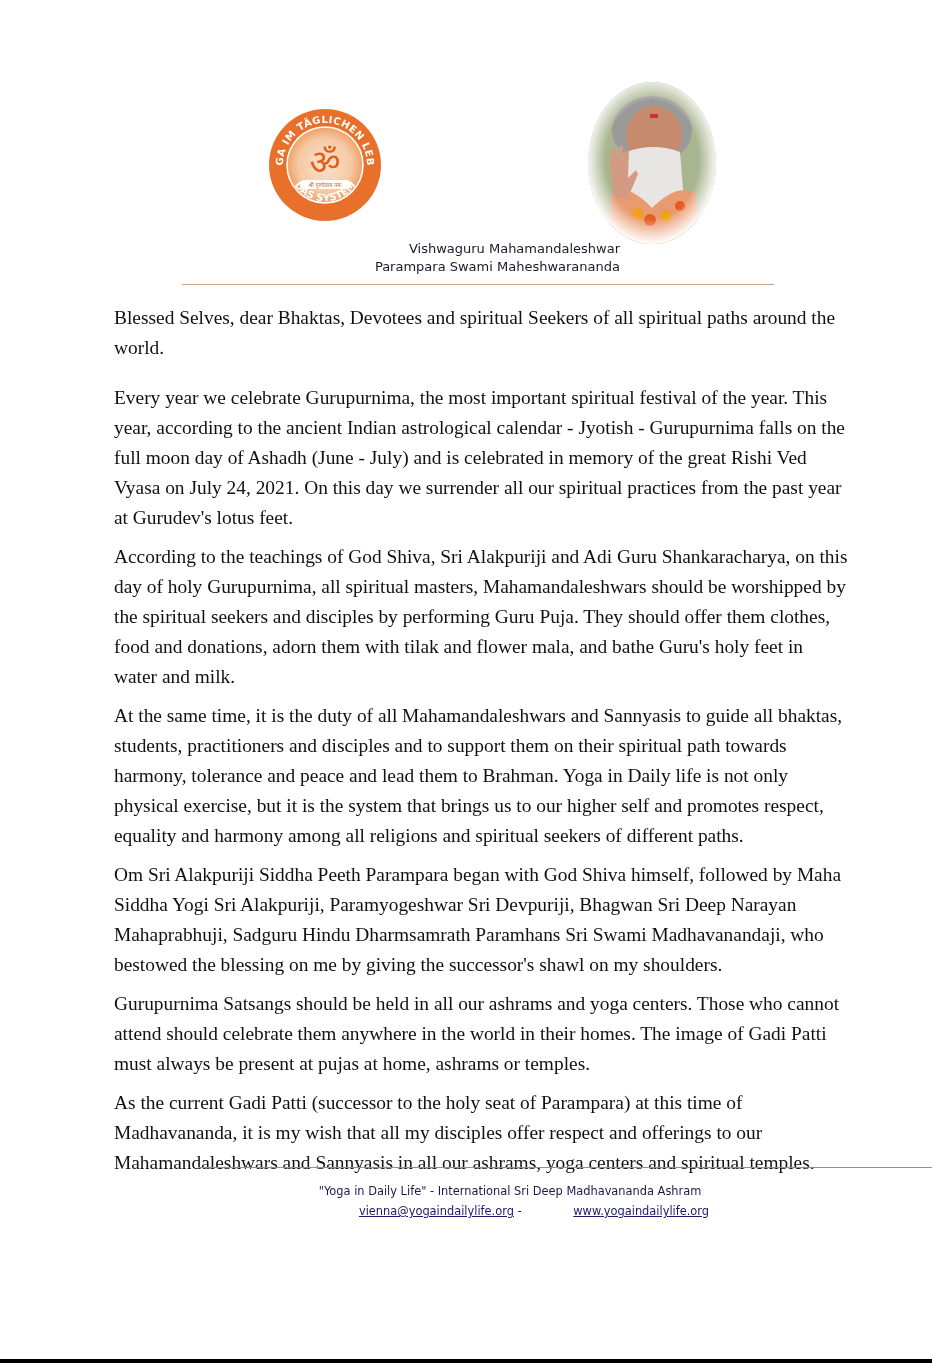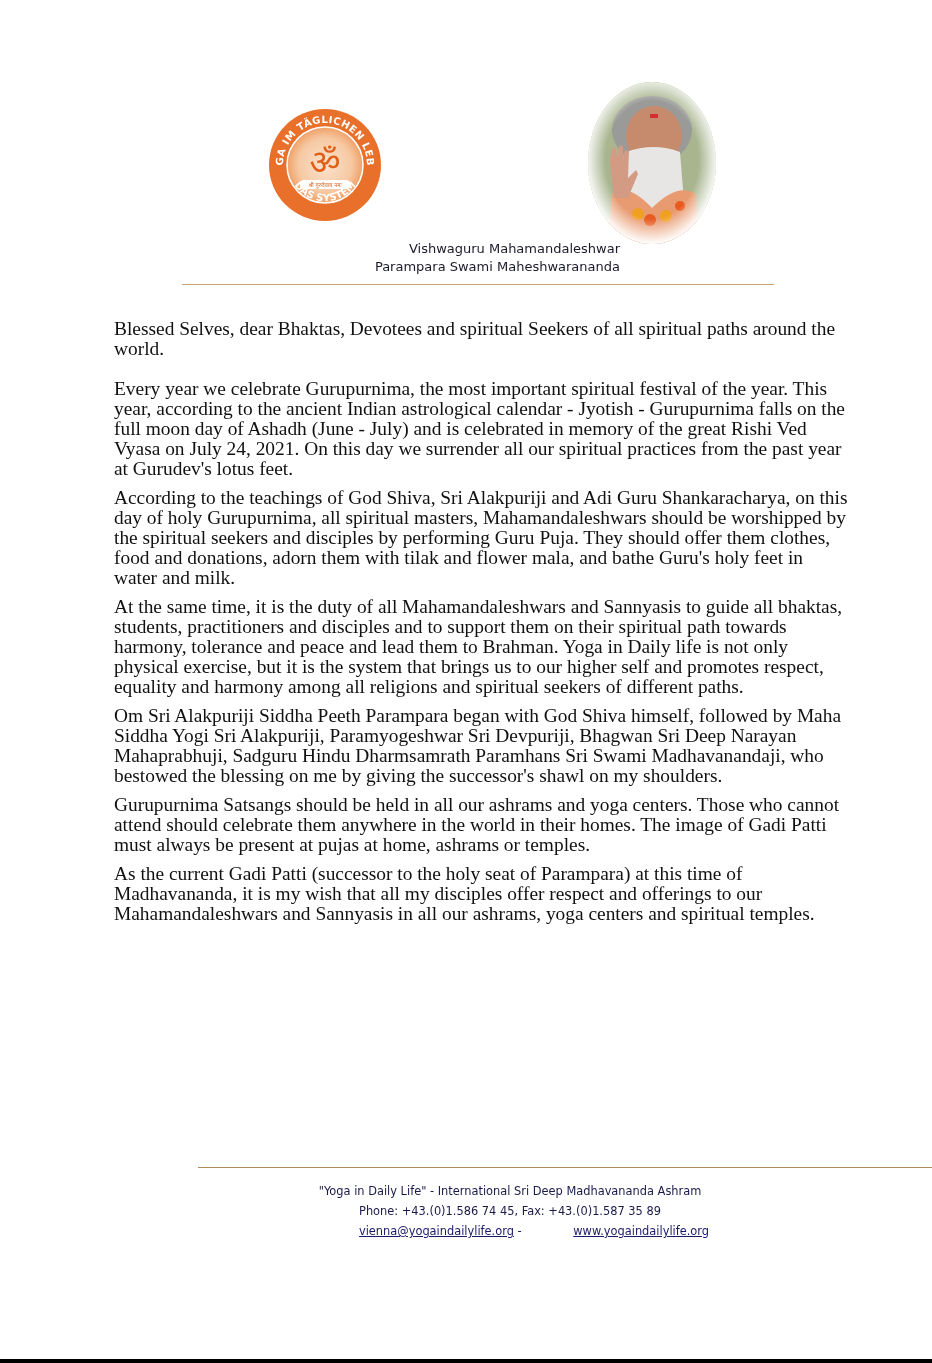--- a/index.html
+++ b/index.html
@@ -23,22 +23,22 @@
     position: absolute; left: 340px; top: 240px; width: 280px;
     text-align: right;
     font-family: "DejaVu Sans", sans-serif; font-size: 13px; line-height: 18px;
     color: #1a1a2a;
   }
   .rule-top {
     position: absolute; left: 182px; top: 284px; width: 592px; height: 1px;
     background: #c9a27a;
   }
   .body-text {
-    position: absolute; left: 114px; top: 319px; width: 735px;
-    font-size: 19.4px; line-height: 20px;
+    position: absolute; left: 114px; top: 303px; width: 735px;
+    font-size: 19.4px; line-height: 30px;
   }
   .body-text p { margin: 0 0 9px 0; }
   .body-text p.first { margin-bottom: 20px; }
   .rule-bottom {
     position: absolute; left: 198px; top: 1167px; width: 734px; height: 1px;
     background: #b08a5e;
   }
   .footer {
     position: absolute; left: 250px; top: 1181px; width: 520px;
     text-align: center;
@@ -116,19 +116,18 @@
   <p>According to the teachings of God Shiva, Sri Alakpuriji and Adi Guru Shankaracharya, on this day of holy Gurupurnima, all spiritual masters, Mahamandaleshwars should be worshipped by the spiritual seekers and disciples by performing Guru Puja. They should offer them clothes, food and donations, adorn them with tilak and flower mala, and bathe Guru's holy feet in water and milk.</p>
   <p>At the same time, it is the duty of all Mahamandaleshwars and Sannyasis to guide all bhaktas, students, practitioners and disciples and to support them on their spiritual path towards harmony, tolerance and peace and lead them to Brahman. Yoga in Daily life is not only physical exercise, but it is the system that brings us to our higher self and promotes respect, equality and harmony among all religions and spiritual seekers of different paths.</p>
   <p>Om Sri Alakpuriji Siddha Peeth Parampara began with God Shiva himself, followed by Maha Siddha Yogi Sri Alakpuriji, Paramyogeshwar Sri Devpuriji, Bhagwan Sri Deep Narayan Mahaprabhuji, Sadguru Hindu Dharmsamrath Paramhans Sri Swami Madhavanandaji, who bestowed the blessing on me by giving the successor's shawl on my shoulders.</p>
   <p>Gurupurnima Satsangs should be held in all our ashrams and yoga centers. Those who cannot attend should celebrate them anywhere in the world in their homes. The image of Gadi Patti must always be present at pujas at home, ashrams or temples.</p>
   <p>As the current Gadi Patti (successor to the holy seat of Parampara) at this time of Madhavananda, it is my wish that all my disciples offer respect and offerings to our Mahamandaleshwars and Sannyasis in all our ashrams, yoga centers and spiritual temples.</p>
 </div>
 
 <div class="rule-bottom"></div>
 <div class="footer">
   <span class="line">"Yoga in Daily Life" - International Sri Deep Madhavananda Ashram</span>
-  <span class="line">Phone: +43.(0)1.586 74 45, Fax: +43.(0)1.587 35 89</span>
   <span class="line">
     <a href="vienna@yogaindailylife.org">vienna@yogaindailylife.org</a><span> - </span><a href="www.yogaindailylife.org">www.yogaindailylife.org</a>
   </span>
 </div>
 
 <div class="bottom-bar"></div>
 
 </body></html>

